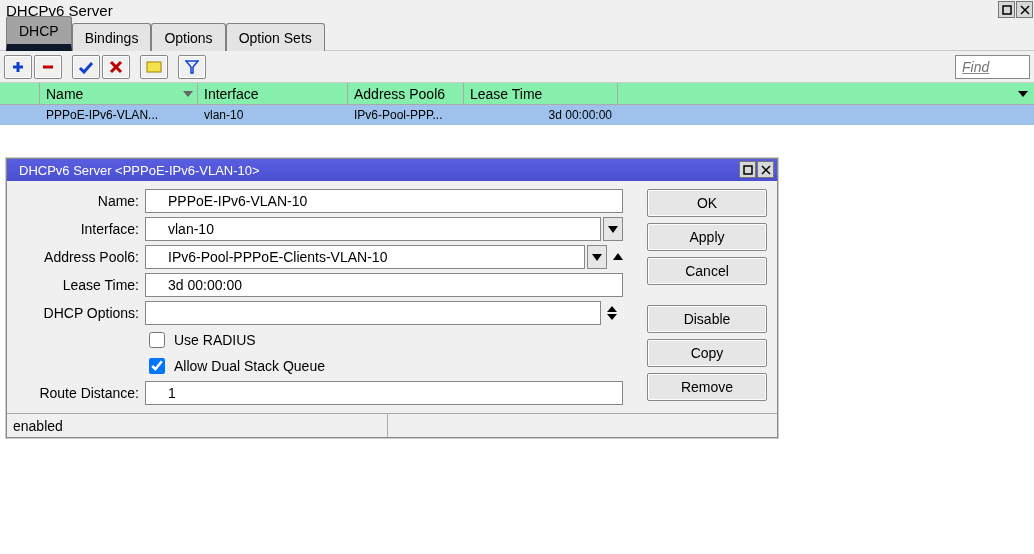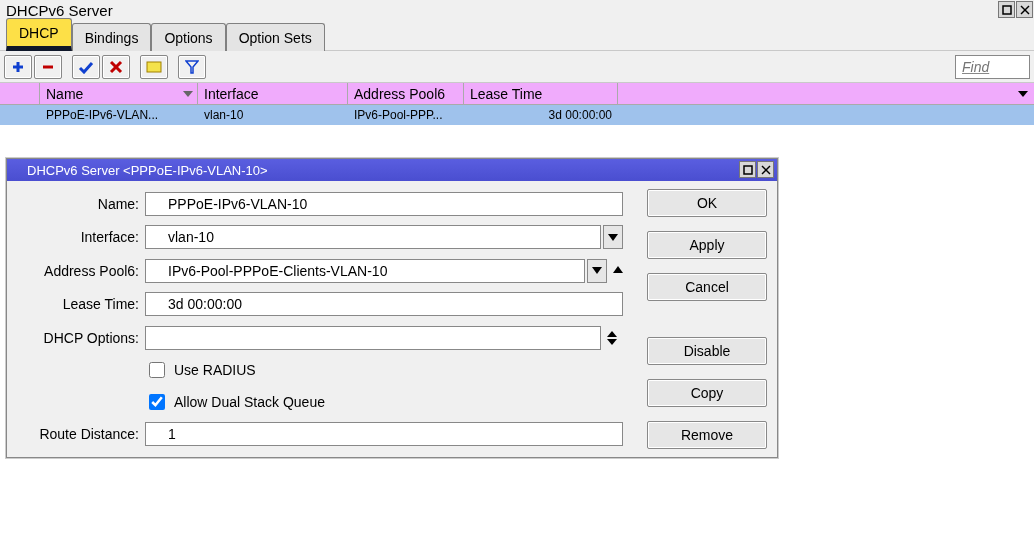--- a/index.html
+++ b/index.html
@@ -59,22 +59,22 @@
     border: 1px solid #808080;
     border-bottom: none;
     border-radius: 3px 3px 0 0;
     background: #e4e4e4;
     margin-right: 0px;
     font-size: 14px;
     position: relative;
     top: 1px;
   }
   .tab.active {
-    background: #fde047;
-    border-bottom: 5px solid #0f172a;
+    background: #a3a3a3;
+    border-bottom: 7px solid #0f172a;
     z-index: 1;
   }
 
   .toolbar {
     height: 32px;
     background: #f0f0f0;
     border-bottom: 1px solid #c9c9c9;
     display: flex;
     align-items: center;
     padding: 0 4px;
@@ -105,21 +105,21 @@
     font-style: italic;
     padding: 0 6px;
     font-family: inherit;
     font-size: 14px;
     text-decoration: underline;
   }
 
   .grid { overflow: hidden; }
   .grid-head {
     display: flex;
-    background: #f0abfc;
+    background: #86efac;
     border-bottom: 1px solid #aaa;
     height: 22px;
     font-size: 14px;
   }
   .grid-head .col {
     border-right: 1px solid #aaa;
     display: flex;
     align-items: center;
     padding: 0 6px;
     position: relative;
@@ -169,21 +169,21 @@
     border: 1px solid #888;
     box-shadow: 0 0 0 1px #ccc;
   }
   .dlg-title {
     height: 22px;
     background: #5a5ad7;
     background: linear-gradient(#5a5ee0,#4a4ed0);
     color: #fff;
     display: flex;
     align-items: center;
-    padding-left: 20px;
+    padding-left: 12px;
     font-size: 13px;
     position: relative;
   }
   .dlg-title .ctrls { display:flex; position:absolute; right:2px; top:1px;}
   .dlg-body {
     display: flex;
     padding: 8px 10px 8px 6px;
   }
   .form {
     flex: 1;
@@ -231,21 +231,21 @@
   .spin .down { border-top:6px solid #000;}
 
   .chk-row { display:flex; align-items:center; gap:6px; }
   .chk-row input { width:16px; height:16px; }
 
   .btns {
     width: 120px;
     margin-left: 16px;
     display: flex;
     flex-direction: column;
-    gap: 14px;
+    gap: 6px;
   }
   .btns button {
     height: 28px;
     border: 1px solid #888;
     background: #e6e6e6;
     font-family: inherit;
     font-size: 14px;
     border-radius: 2px;
     box-shadow: inset 0 0 0 1px #fff;
   }
@@ -439,13 +439,17 @@
       <button>OK</button>
       <button>Apply</button>
       <button>Cancel</button>
       <div class="sep"></div>
       <button>Disable</button>
       <button>Copy</button>
       <button>Remove</button>
     </div>
   </div>
 
+  <div class="status">
+    <span>enabled</span>
+    <div class="divider"></div>
+  </div>
 </div>
 
 </body></html>

